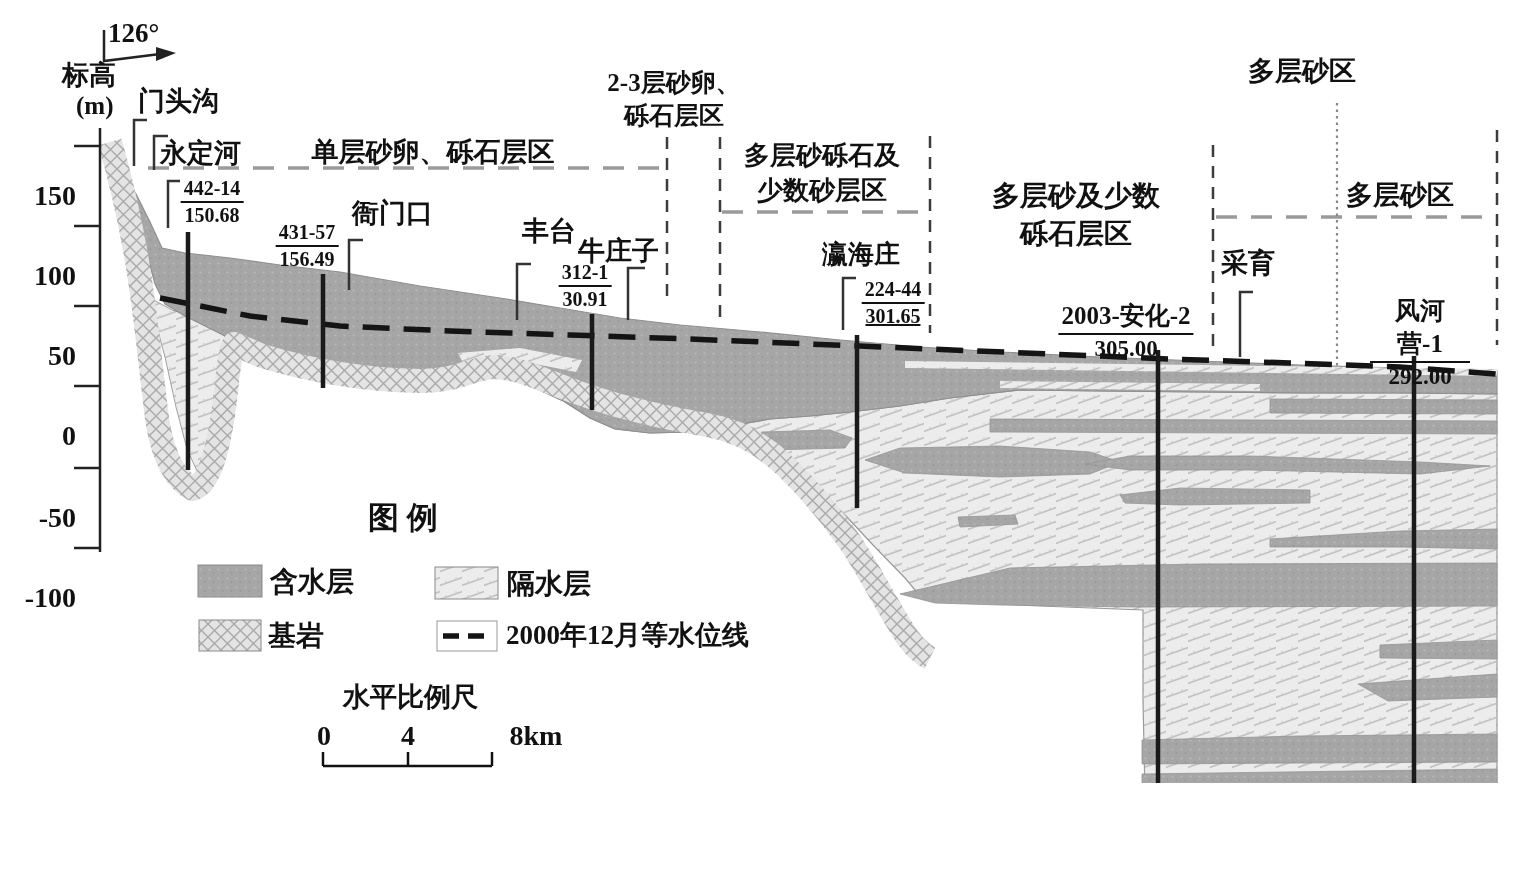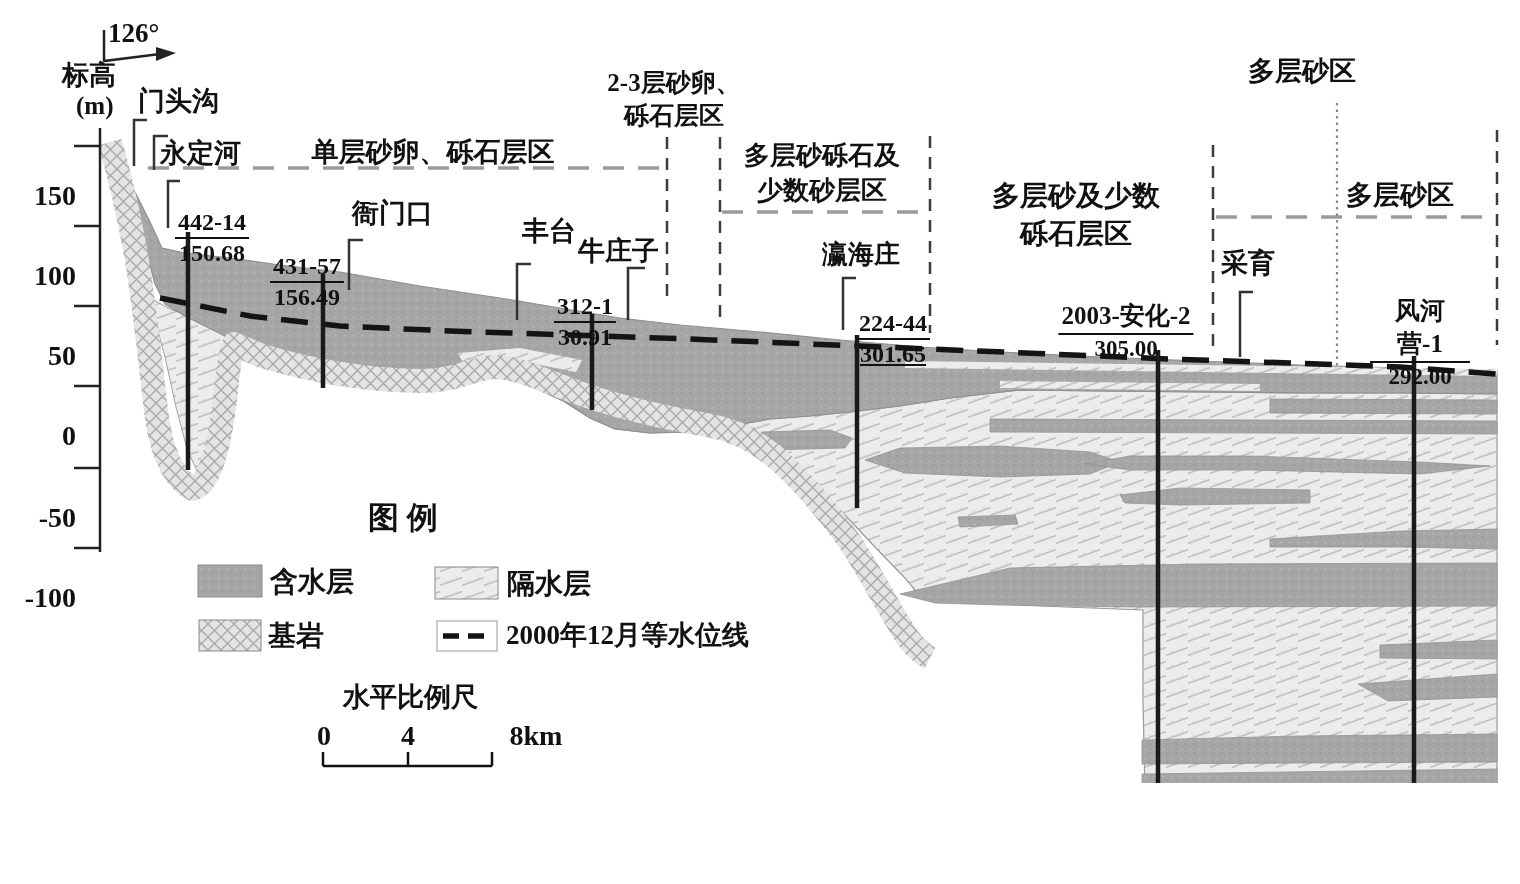--- a/index.html
+++ b/index.html
@@ -6,21 +6,21 @@
   .stage{position:relative;width:1520px;height:783px;background:#ffffff;overflow:hidden;
          font-family:"Liberation Serif","DejaVu Serif",serif;color:#111;}
   svg.layer{position:absolute;left:0;top:0;}
   .txt{position:absolute;white-space:nowrap;font-weight:600;line-height:1.15;}
   .ctr{transform:translateX(-50%);text-align:center;}
   .axis-num{position:absolute;left:14px;width:62px;text-align:right;font-size:28px;font-weight:600;margin-top:48px;}
   .well-label{position:absolute;text-align:center;transform:translateX(-50%);font-weight:700;}
   .well-label .id{display:inline-block;border-bottom:2.5px solid #111;padding:0 3px 1px;}
   .well-label .elev{display:block;padding-top:1px;}
   .region{position:absolute;transform:translateX(-50%);text-align:center;font-weight:600;}
-  .f27{font-size:27px;} .f26{font-size:26px;} .f25{font-size:25px;} .f24{font-size:24px;margin-top:32px;}
+  .f27{font-size:27px;} .f26{font-size:26px;} .f25{font-size:25px;} .f24{font-size:20px;}
   .f28{font-size:28px;} .f23{font-size:23px;}
 </style>
 </head>
 <body>
 
 <div class="stage">
 
 <svg class="layer" width="1520" height="884" viewBox="0 0 1520 884">
   <defs>
     <pattern id="patAquifer" width="9" height="9" patternUnits="userSpaceOnUse">

